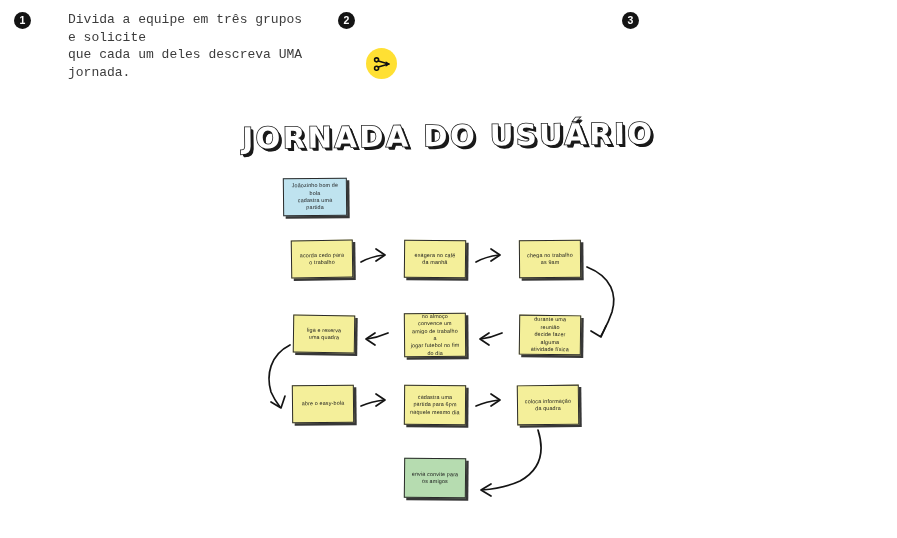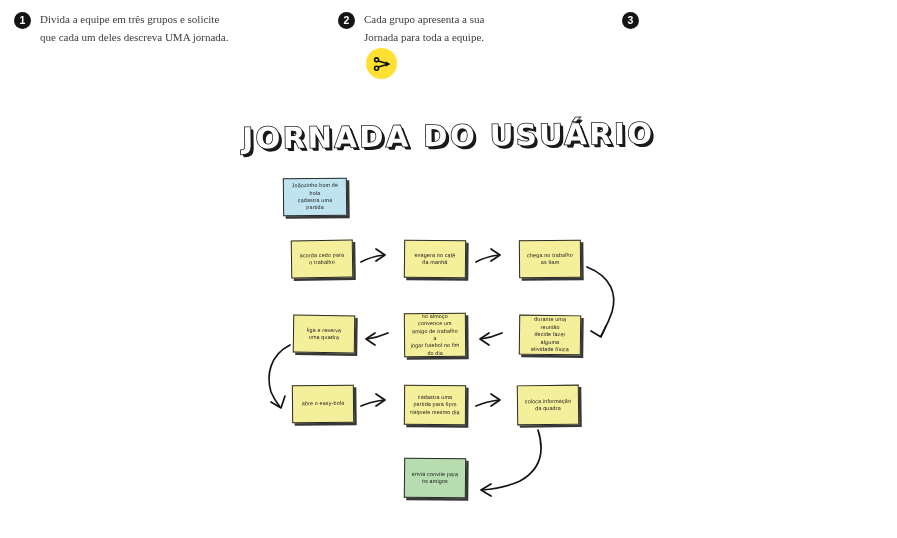--- a/index.html
+++ b/index.html
@@ -32,25 +32,26 @@
     background: #141414;
     color: #ffffff;
     font-size: 10.5px;
     font-weight: bold;
     line-height: 17px;
     text-align: center;
     margin-top: 1px;
     font-family: "Liberation Sans", sans-serif;
   }
   .step-text {
-    font-size: 11px;
+    font-size: 13px;
     line-height: 17.5px;
     color: #3c3c3c;
     white-space: pre-line;
-    font-family: Liberation Serif, serif;
+    font-family: Liberation Mono, monospace;
+    margin-left: 28px;
   }
 
   .cut-badge {
     position: absolute;
     left: 366px;
     top: 48px;
     width: 31px;
     height: 31px;
     border-radius: 50%;
     background: #ffe033;
@@ -114,22 +115,20 @@
 <div id="canvas">
 
   <div class="instruction" style="left:14px; top:11px; width:300px;">
     <div class="step-badge">1</div>
     <div class="step-text">Divida a equipe em três grupos e solicite
 que cada um deles descreva UMA jornada.</div>
   </div>
 
   <div class="instruction" style="left:338px; top:11px; width:260px;">
     <div class="step-badge">2</div>
-    <div class="step-text">Cada grupo apresenta a sua
-Jornada para toda a equipe.</div>
   </div>
 
   <div class="cut-badge">
     <svg width="20" height="20" viewBox="0 0 24 24">
       <circle cx="5.5" cy="7" r="2.4" fill="none" stroke="#111" stroke-width="1.9"></circle>
       <circle cx="5.5" cy="17" r="2.4" fill="none" stroke="#111" stroke-width="1.9"></circle>
       <line x1="7.6" y1="8.3" x2="20" y2="12" stroke="#111" stroke-width="1.9" stroke-linecap="round"></line>
       <line x1="7.6" y1="15.7" x2="20" y2="12" stroke="#111" stroke-width="1.9" stroke-linecap="round"></line>
       <path d="M16.5 8.6 L21.5 12 L16.5 15.4 Z" fill="#111"></path>
     </svg>

